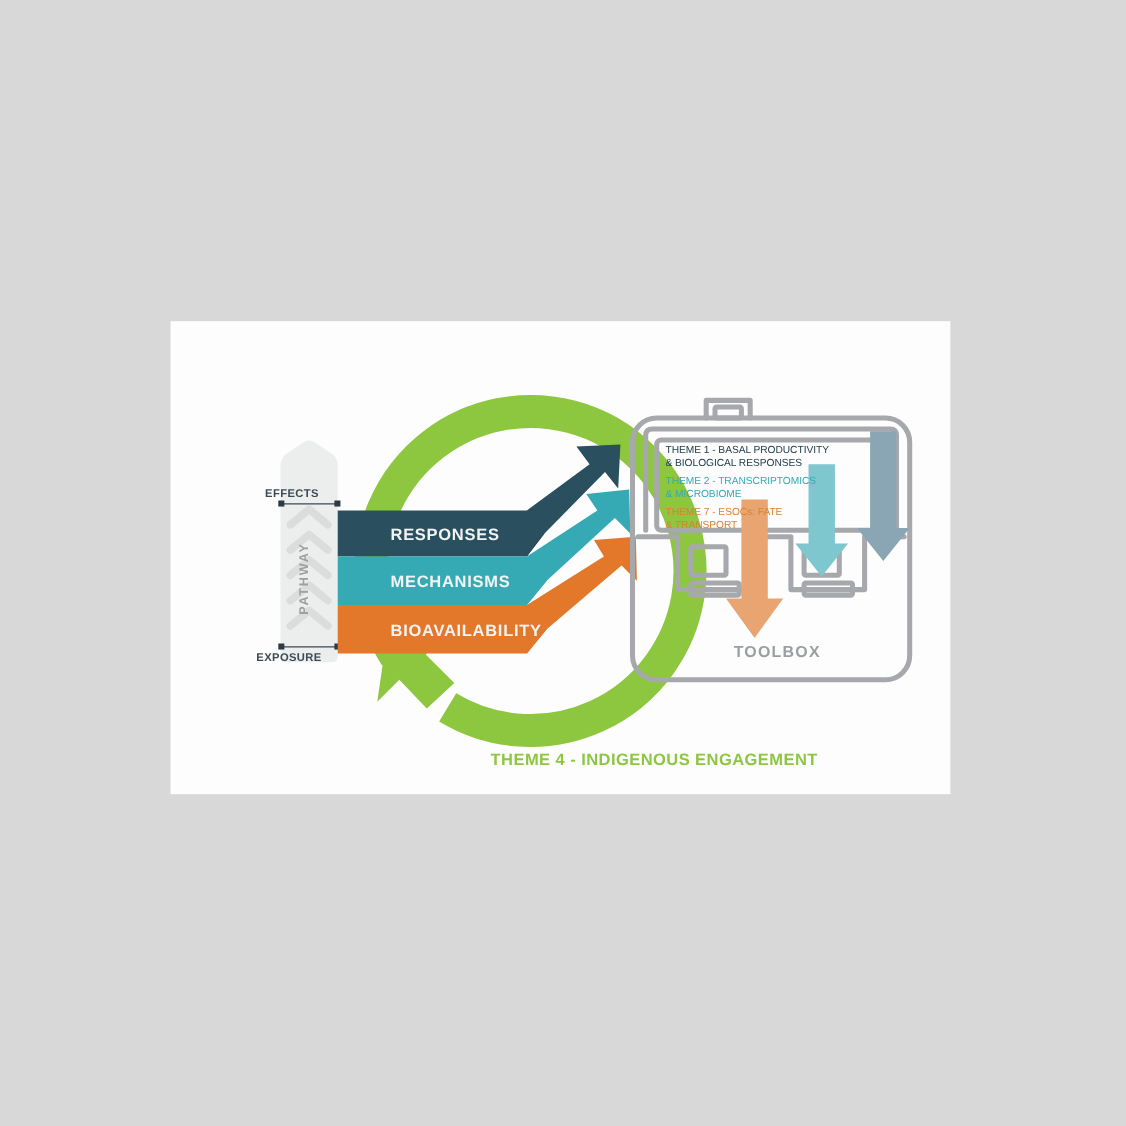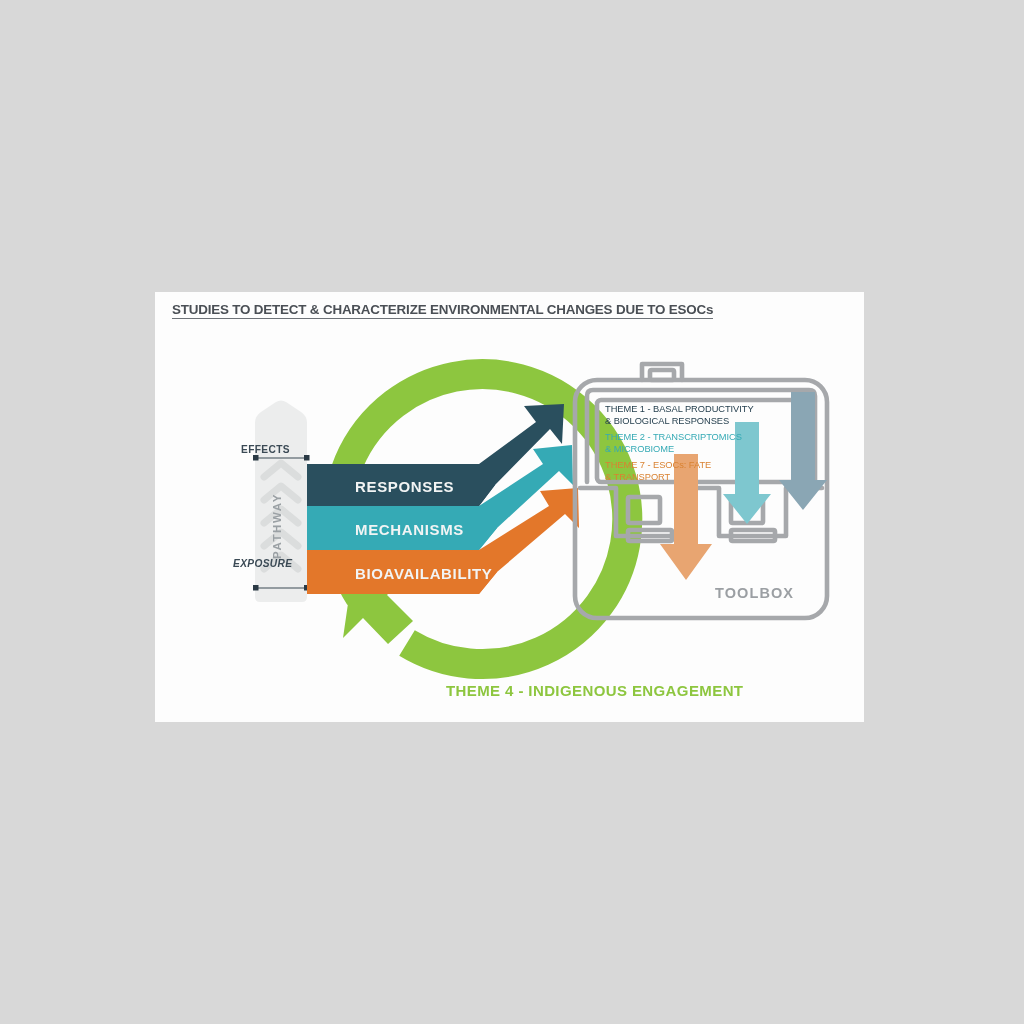--- a/index.html
+++ b/index.html
@@ -104,21 +104,20 @@
     font-weight: bold;
     letter-spacing: 0.4px;
     color: #8dc63f;
   }
 </style>
 </head>
 <body>
 
 <div id="figure-card">
 
-  <div id="figure-title">STUDIES TO DETECT &amp; CHARACTERIZE ENVIRONMENTAL CHANGES DUE TO ESOCs</div>
 
   <svg id="diagram-svg" viewBox="0 0 709 430" xmlns="http://www.w3.org/2000/svg">
 
     <defs>
 
       <clipPath id="cardClip">
           <rect x="0" y="0" width="709" height="430"></rect>
         </clipPath>
     </defs>
 
@@ -210,38 +209,38 @@
 
         <path d="M 580 130 L 604 130 L 604 202 L 616 202 L 592 232 L 568 202 L 580 202 Z" fill="#7ec7cf"></path>
 
         <path d="M 519 162 L 543 162 L 543 252 L 557 252 L 531 288 L 505 252 L 519 252 Z" fill="#e8a571"></path>
       </g>
 
     </g>
   </svg>
 
   <div class="ov pathway-cap" style="left:86px; top:152px;">EFFECTS</div>
-  <div class="ov pathway-cap" style="left:78px; top:266px;font-style:italic;">EXPOSURE</div>
+  <div class="ov pathway-cap" style="left:78px; top:301px;">EXPOSURE</div>
 
   <div id="pathway-word" style="left:88px; top:228px; width:80px; text-align:center; margin-left:-6px;">PATHWAY</div>
 
   <div class="ov band-label" style="left:200px; top:186px;">RESPONSES</div>
   <div class="ov band-label" style="left:200px; top:229px;">MECHANISMS</div>
   <div class="ov band-label" style="left:200px; top:273px;">BIOAVAILABILITY</div>
 
   <div class="ov theme-line" id="theme1-text" style="left:450px; top:112px;">
     <div>THEME 1 - BASAL PRODUCTIVITY</div>
     <div>&amp; BIOLOGICAL RESPONSES</div>
   </div>
   <div class="ov theme-line" id="theme2-text" style="left:450px; top:140px;">
     <div>THEME 2 - TRANSCRIPTOMICS</div>
     <div>&amp; MICROBIOME</div>
   </div>
   <div class="ov theme-line" id="theme3-text" style="left:450px; top:168px;">
     <div>THEME 7 - ESOCs: FATE</div>
     <div>&amp; TRANSPORT</div>
   </div>
 
-  <div class="ov" id="toolbox-label" style="left:512px; top:293px;margin-left:48px;">TOOLBOX</div>
+  <div class="ov" id="toolbox-label" style="left:512px; top:293px;">TOOLBOX</div>
 
   <div class="ov" id="theme4-text" style="left:291px; top:390px;">THEME 4 - INDIGENOUS ENGAGEMENT</div>
 
 </div>
 
 </body></html>

